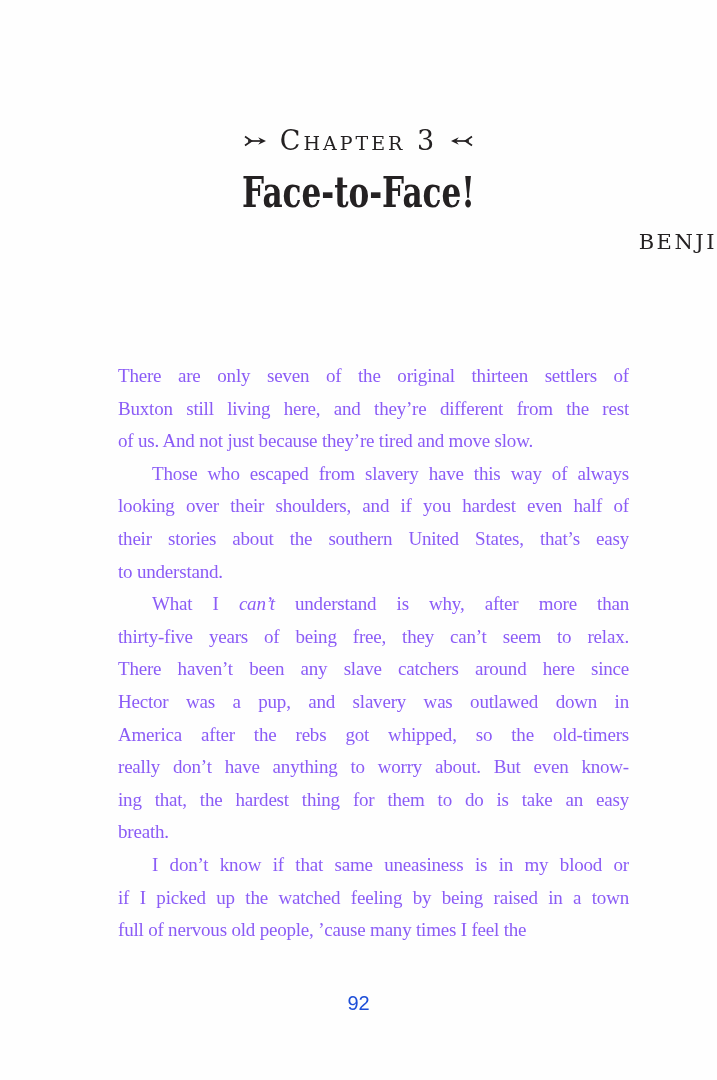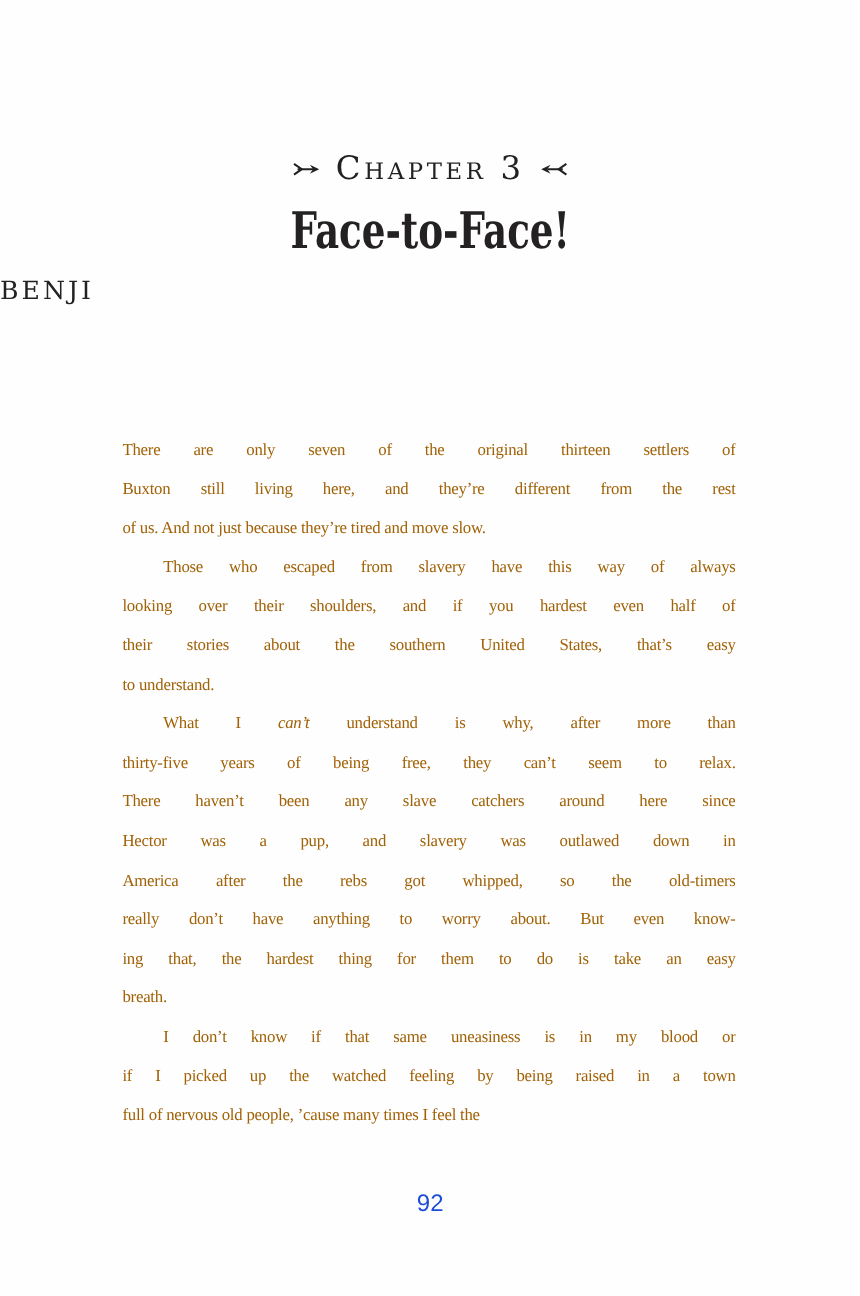--- a/index.html
+++ b/index.html
@@ -38,35 +38,35 @@
     font-weight: bold;
     font-size: 42px;
     line-height: 46px;
     transform: scaleX(0.74);
     transform-origin: 50% 50%;
     color: #242122;
     white-space: nowrap;
   }
   .narrator {
     margin-top: 12px;
-    text-align: left;
+    text-align: right;
     font-family: "DejaVu Serif", serif;
     font-size: 21px;
     line-height: 28px;
     letter-spacing: 2.5px;
     color: #242122;
   }
   .body-text {
     position: absolute;
-    left: 102px; top: 360px;
+    left: 118px; top: 360px;
     width: 511px;
-    font-size: 14px;
+    font-size: 19px;
     line-height: 32.6px;
     letter-spacing: -0.2px;
-    color: #a16207;
+    color: #8b5cf6;
   }
   .line {
     text-align: justify;
     text-align-last: justify;
     height: 32.6px;
     overflow: hidden;
   }
   .line.para-end { text-align-last: left; }
   .line.indent { text-indent: 34px; }
   .line i { }

